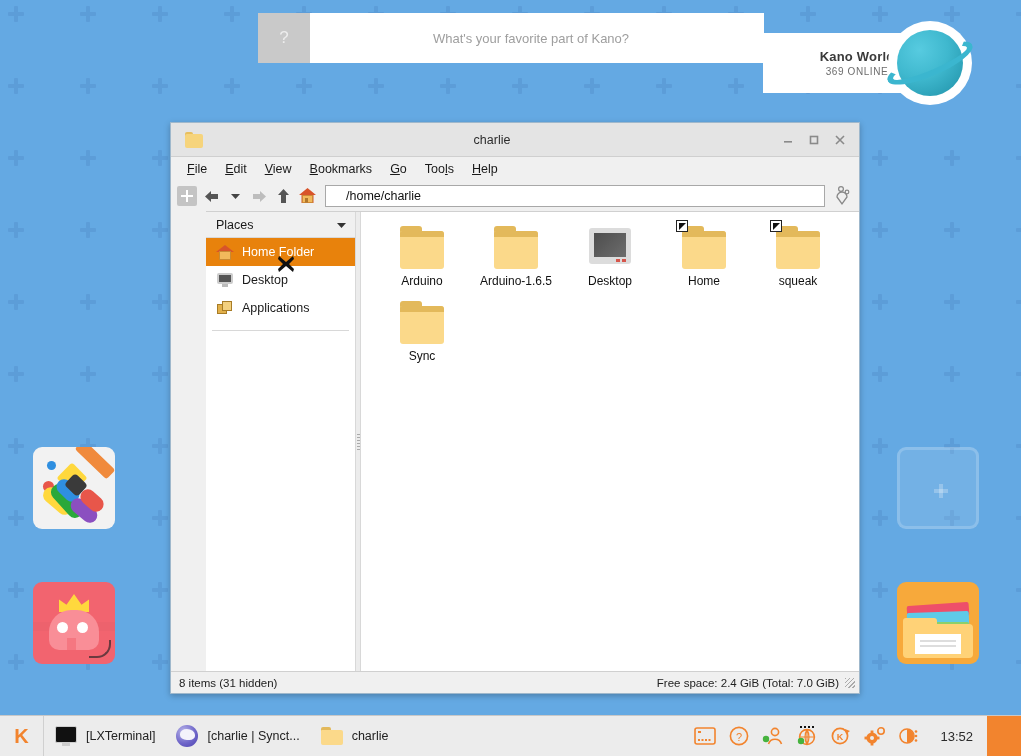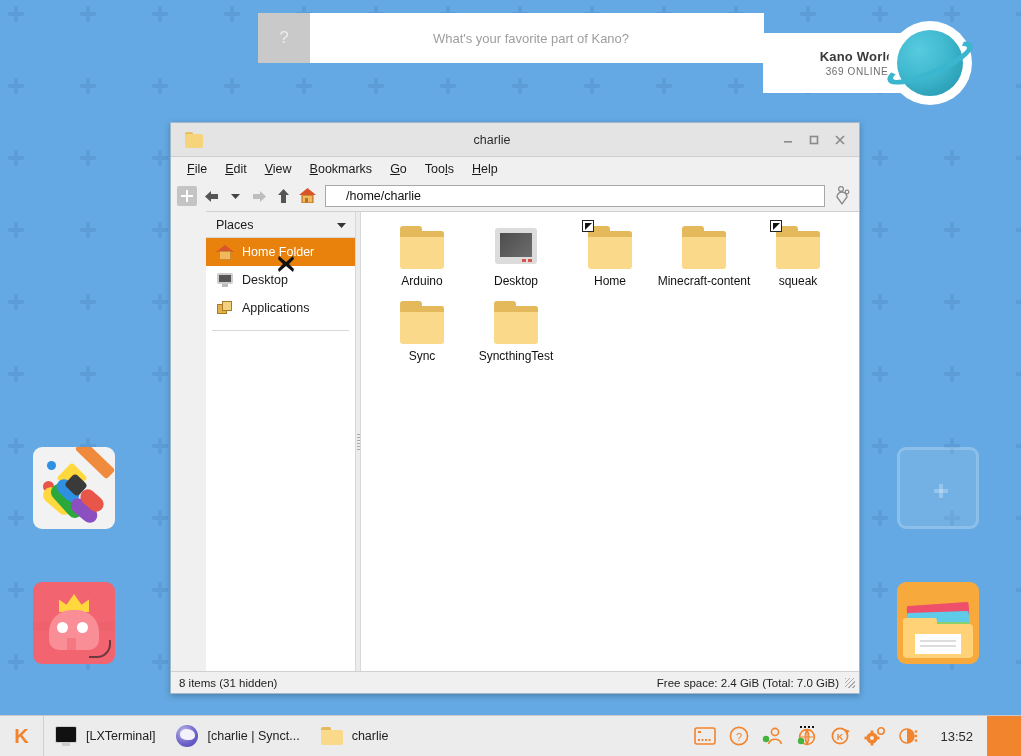--- a/index.html
+++ b/index.html
@@ -603,20 +603,28 @@
 
         <div class="file-cell">
           <div class="folder-ico">
               <div class="tabp"></div>
               <div class="bodyp"></div>
               <div class="lip"></div>
             </div>
           <div class="file-label">Arduino</div>
         </div>
 
+        <div class="file-cell">
+          <div class="folder-ico">
+              <div class="tabp"></div>
+              <div class="bodyp"></div>
+              <div class="lip"></div>
+            </div>
+          <div class="file-label">Arduino-1.6.5</div>
+        </div>
 
         <div class="file-cell">
           <div class="desktop-ico">
               <div class="case"></div>
               <div class="scr"></div>
               <div class="d1"></div>
               <div class="d2"></div>
             </div>
           <div class="file-label">Desktop</div>
         </div>
@@ -626,28 +634,20 @@
             <div class="tabp"></div>
               <div class="bodyp"></div>
               <div class="lip"></div>
             <div class="link-badge">
                 <div class="arr"></div>
               </div>
           </div>
           <div class="file-label">Home</div>
         </div>
 
-        <div class="file-cell">
-          <div class="folder-ico">
-              <div class="tabp"></div>
-              <div class="bodyp"></div>
-              <div class="lip"></div>
-            </div>
-          <div class="file-label">Minecraft-content</div>
-        </div>
 
         <div class="file-cell">
           <div class="folder-ico">
             <div class="tabp"></div>
               <div class="bodyp"></div>
               <div class="lip"></div>
             <div class="link-badge">
                 <div class="arr"></div>
               </div>
           </div>
@@ -656,28 +656,20 @@
 
         <div class="file-cell">
           <div class="folder-ico">
               <div class="tabp"></div>
               <div class="bodyp"></div>
               <div class="lip"></div>
             </div>
           <div class="file-label">Sync</div>
         </div>
 
-        <div class="file-cell">
-          <div class="folder-ico">
-              <div class="tabp"></div>
-              <div class="bodyp"></div>
-              <div class="lip"></div>
-            </div>
-          <div class="file-label">SyncthingTest</div>
-        </div>
 
       </div>
     </div>
   </div>
 
   <div id="fm-statusbar">
     <span id="status-left">8 items (31 hidden)</span>
     <span id="status-right">Free space: 2.4 GiB (Total: 7.0 GiB)</span>
     <span id="resize-grip"></span>
   </div>

